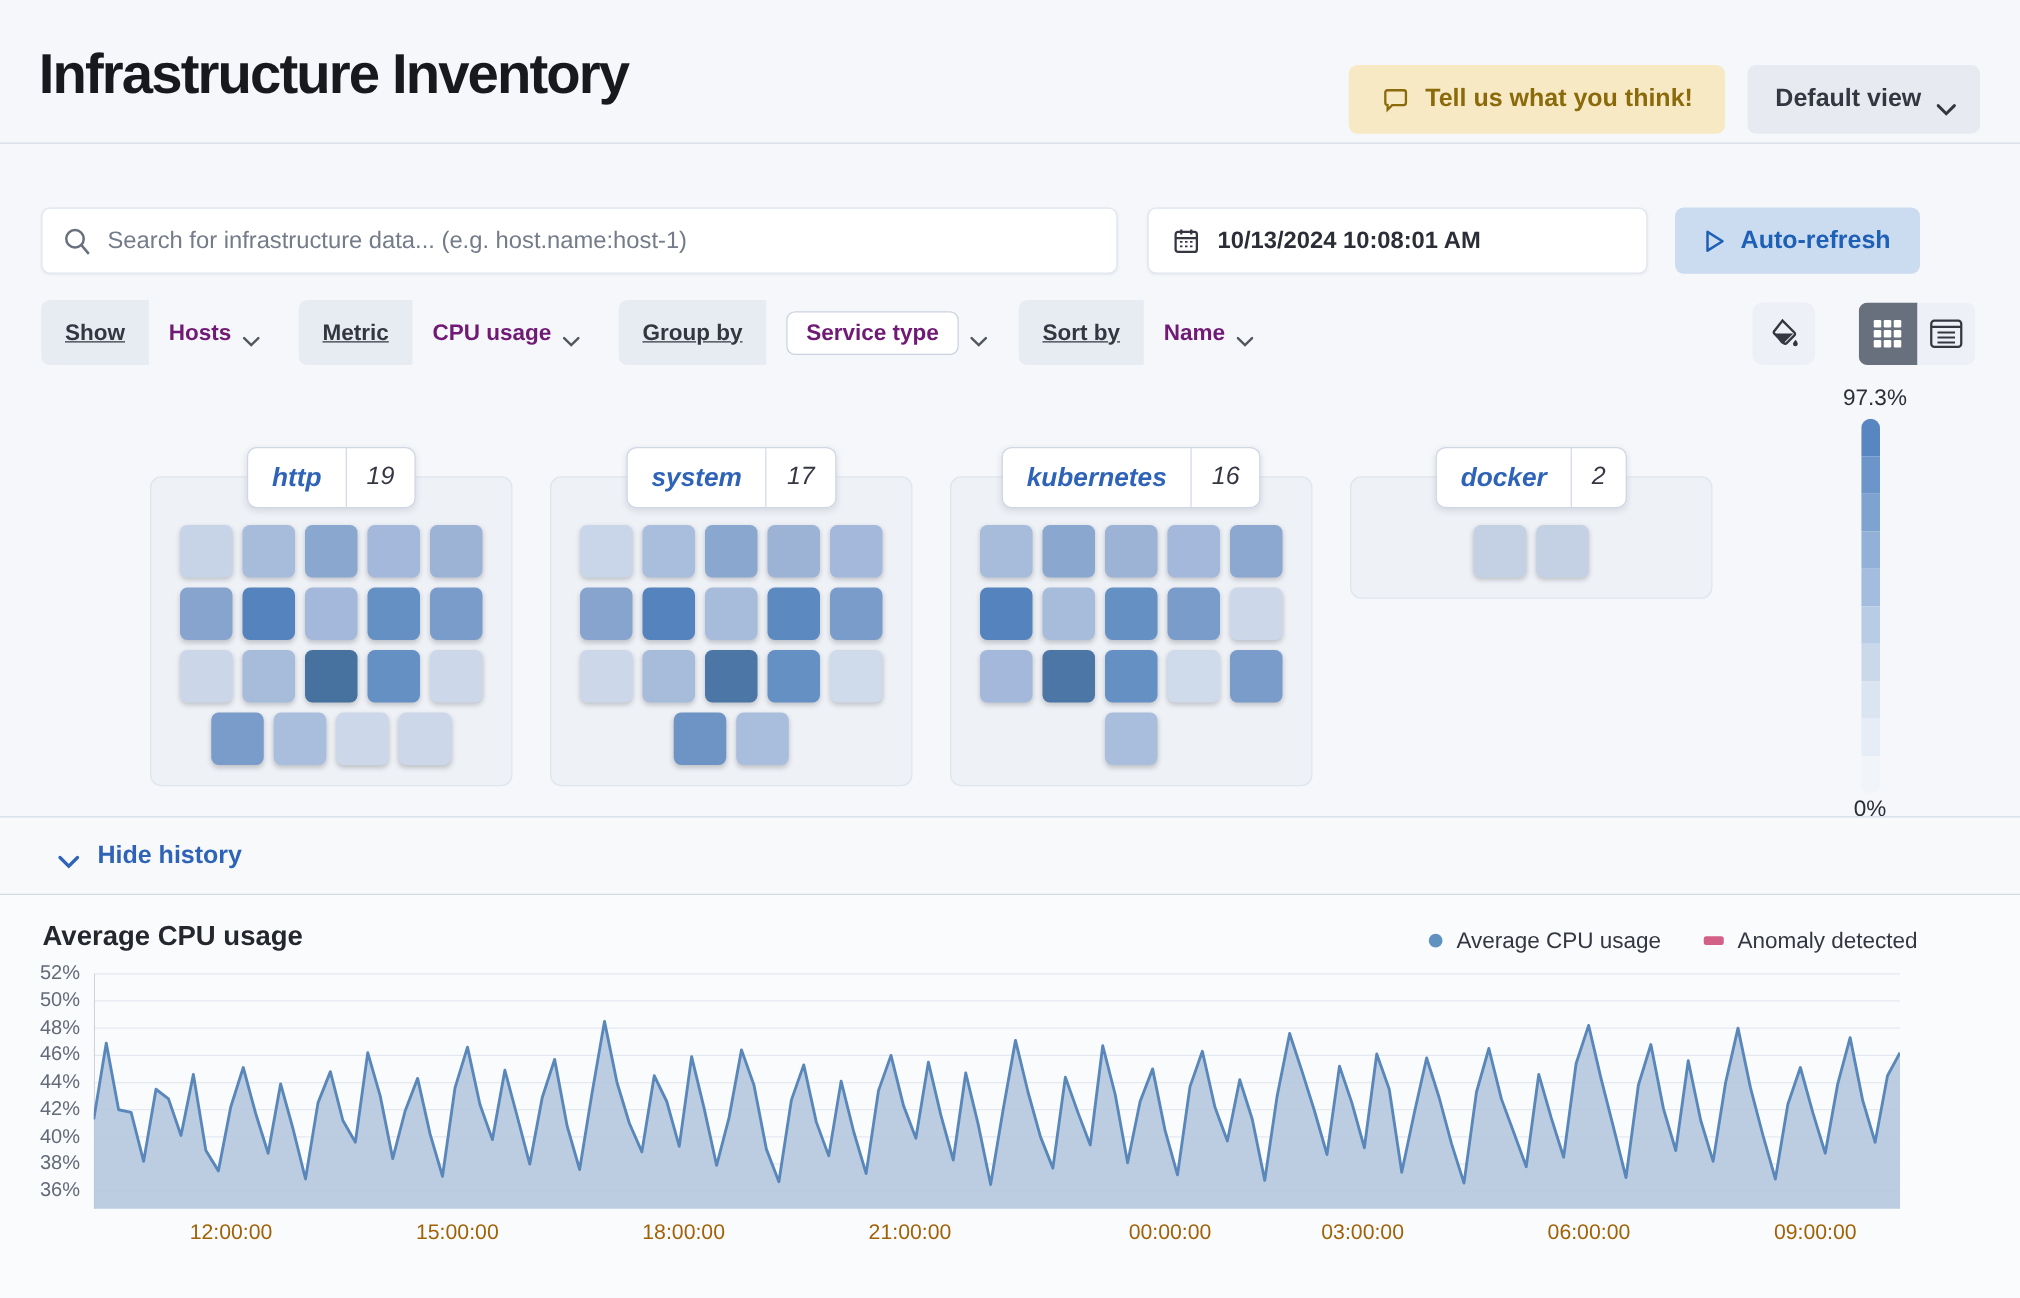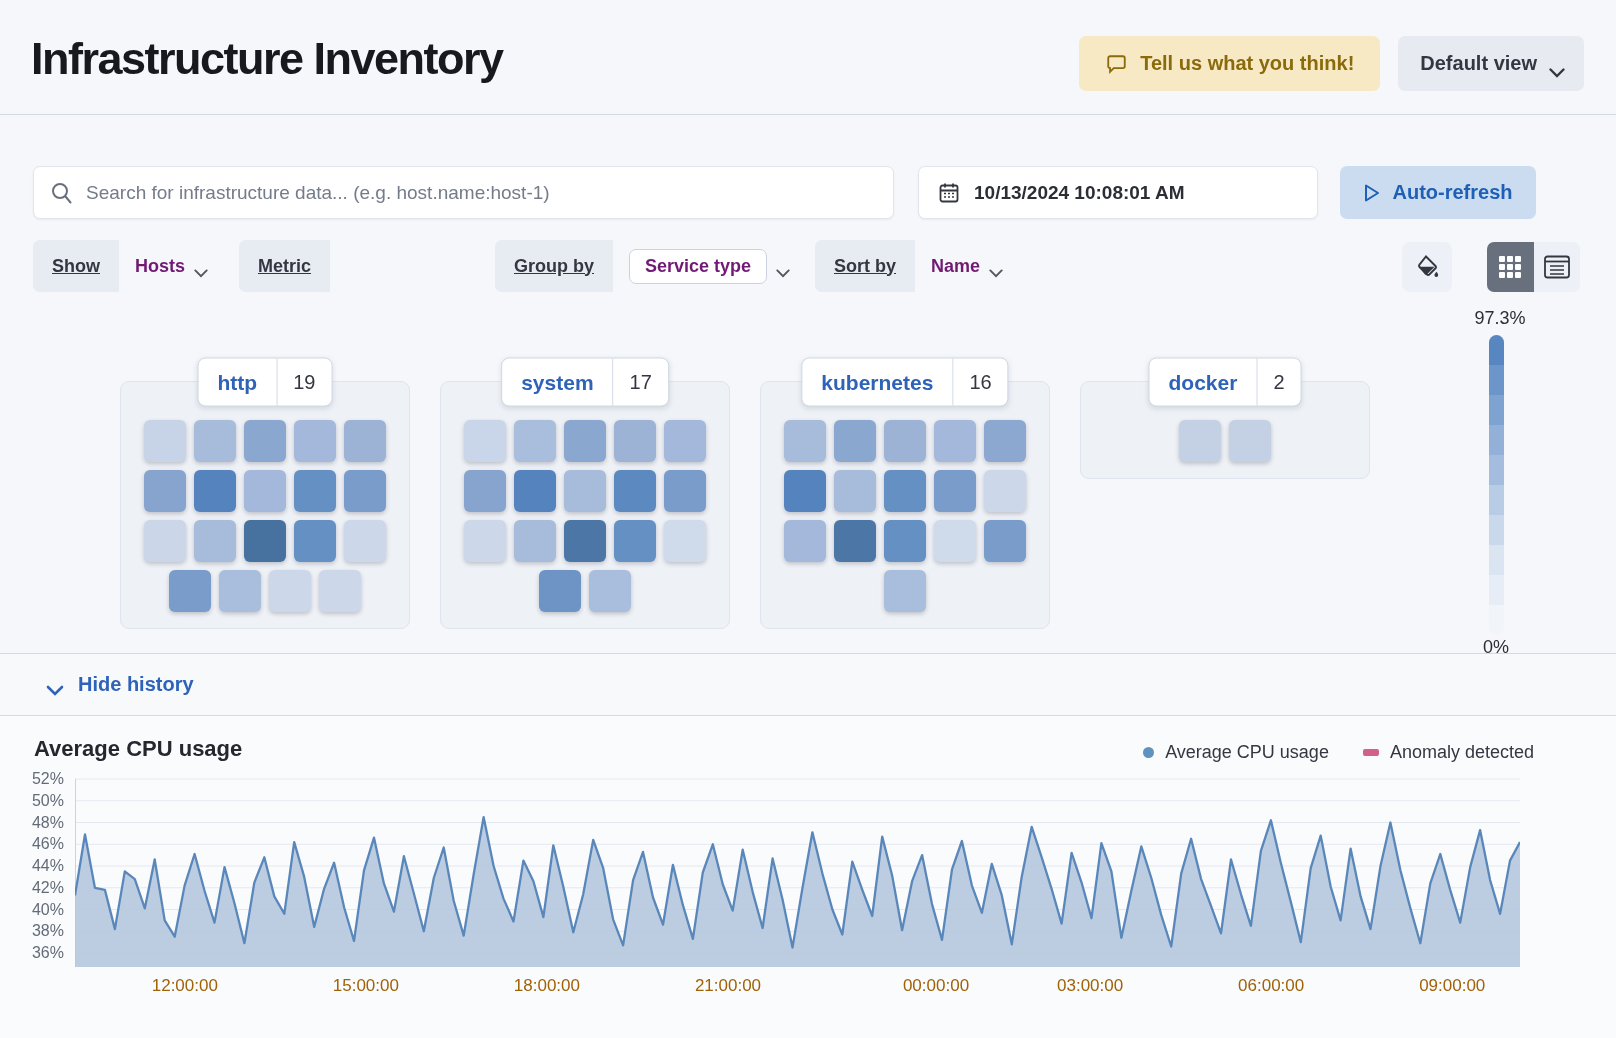--- a/index.html
+++ b/index.html
@@ -8,21 +8,21 @@
     font-family:"Liberation Sans", sans-serif;
     background:#f5f7fa; color:#343741;
     position:relative; overflow:hidden;
   }
 
   
   .header { position:absolute; left:0; top:0; width:1616px; height:115px;
             background:#f5f7fa; border-bottom:1px solid #d3dae6; }
   .page-title { position:absolute; left:31px; top:33px; font-size:45px; font-weight:800;
                 letter-spacing:-1.5px; color:#17191e; }
-  .hdr-actions { position:absolute; right:32px; top:36px; display:flex; gap:18px; }
+  .hdr-actions { position:absolute; right:32px; top:52px; display:flex; gap:18px; }
   .btn-feedback { height:55px; background:#f7e9c4; border:none; border-radius:7px;
                   color:#8a6a0b; font-weight:700; font-size:20px; padding:0 26px;
                   display:flex; align-items:center; gap:12px; cursor:pointer;
                   font-family:inherit; }
   .btn-view { height:55px; background:#e7ebf1; border:none; border-radius:7px;
               color:#343741; font-weight:700; font-size:20px; padding:0 22px;
               display:flex; align-items:center; gap:12px; cursor:pointer; font-family:inherit; }
 
   
   .search-box { position:absolute; left:33px; top:166px; width:861px; height:53px;
@@ -58,21 +58,21 @@
               justify-content:center; cursor:pointer; }
   .view-toggle { position:absolute; top:242px; left:1487px; width:93px; height:50px;
                  display:flex; border-radius:7px; overflow:hidden; }
   .view-toggle .half { width:50%; display:flex; align-items:center; justify-content:center; cursor:pointer; border:none; }
   .half.sel { background:#69707d; }
   .half.unsel { background:#edf0f6; }
 
   
   .groups-row { position:absolute; left:120px; top:381px; display:flex; gap:30px; align-items:flex-start; }
   .panel { width:290px; background:#eef1f6; border:1px solid #dfe5ee; border-radius:9px;
-           position:relative; padding:30px 10px 16px 10px; }
+           position:relative; padding:30px 10px 16px 10px;font-style:italic; }
   .pill { position:absolute; left:50%; top:0; transform:translate(-50%,-50%);
           background:#fff; border:1px solid #cfd7e4; border-radius:8px; height:49px;
           display:flex; align-items:center; box-shadow:0 2px 5px rgba(100,110,130,.18);
           white-space:nowrap; cursor:pointer; }
   .pill-name { color:#2e63b8; font-weight:700; font-size:21px; padding:0 19px; }
   .pill-sep { width:1px; align-self:stretch; background:#d3dae6; }
   .pill-count { color:#343741; font-size:20px; padding:0 16px; }
   .tile-row { display:flex; justify-content:center; gap:8px; margin-top:8px; }
   .tile-row:first-child { margin-top:0; }
   .tile { width:42px; height:42px; border-radius:6px; box-shadow:0 2px 4px rgba(52,55,65,.25); cursor:pointer; }
@@ -164,20 +164,26 @@
   <div class="flabel">Show</div>
   <div class="fvalue">
     <span>Hosts</span>
     <span class="chev"><svg width="14" height="9" viewBox="0 0 16 10" fill="none" stroke="#51565f" stroke-width="2.2" stroke-linecap="round">
           <path d="M1.5 1.5 8 8l6.5-6.5"></path>
         </svg></span>
   </div>
 </div>
 <div class="fctl" style="left:239px">
   <div class="flabel">Metric</div>
+  <div class="fvalue">
+    <span>CPU usage</span>
+    <span class="chev"><svg width="14" height="9" viewBox="0 0 16 10" fill="none" stroke="#51565f" stroke-width="2.2" stroke-linecap="round">
+          <path d="M1.5 1.5 8 8l6.5-6.5"></path>
+        </svg></span>
+  </div>
 </div>
 <div class="fctl" style="left:495px">
   <div class="flabel">Group by</div>
   <div class="fvalue">
     <span class="boxed">Service type</span>
     <span class="chev"><svg width="14" height="9" viewBox="0 0 16 10" fill="none" stroke="#51565f" stroke-width="2.2" stroke-linecap="round">
           <path d="M1.5 1.5 8 8l6.5-6.5"></path>
         </svg></span>
   </div>
 </div>

